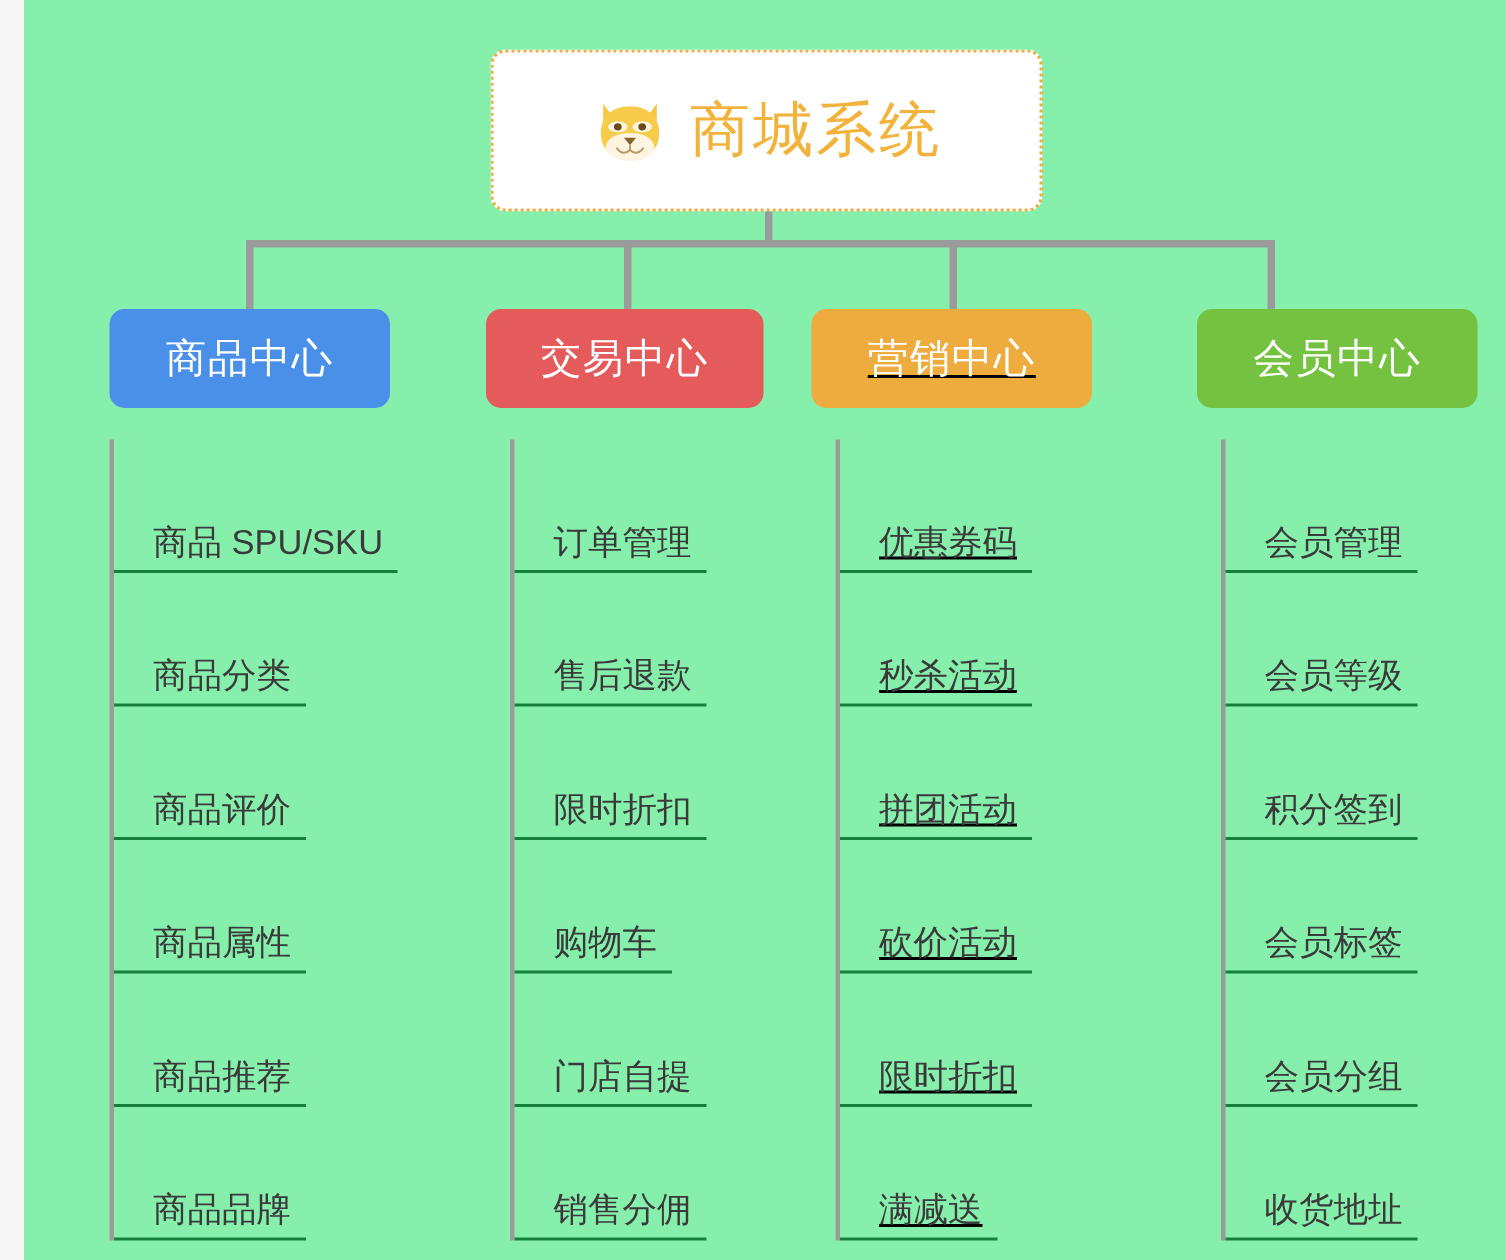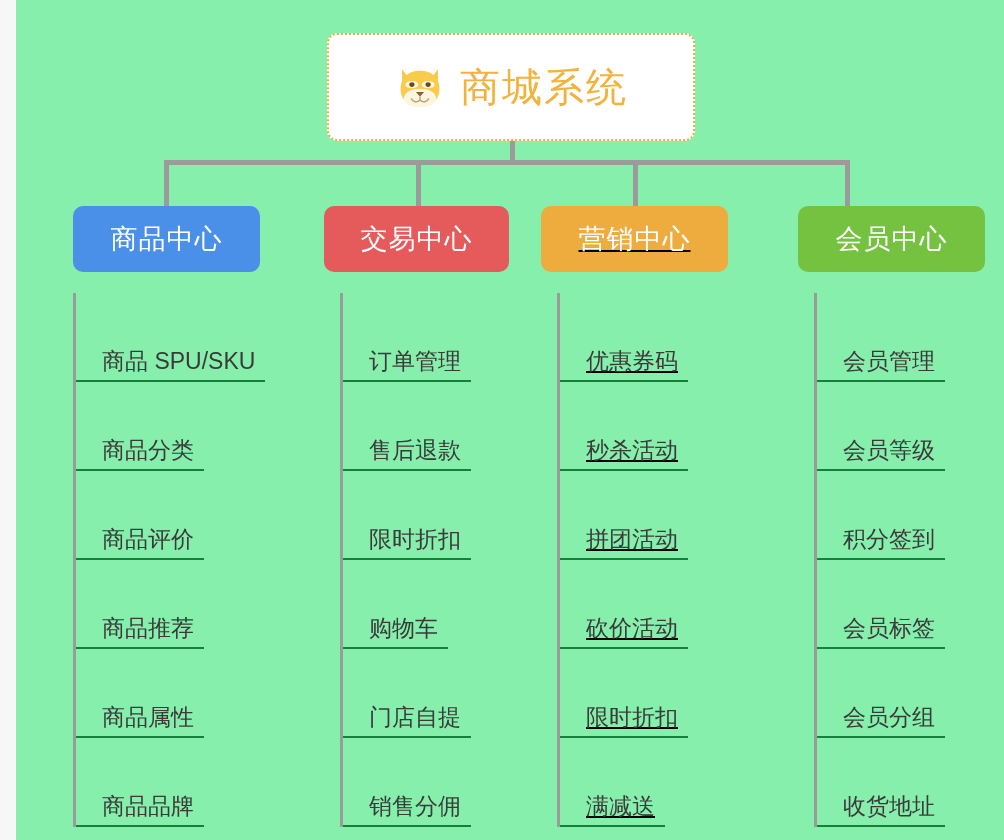--- a/index.html
+++ b/index.html
@@ -157,24 +157,24 @@
       <div class="leaf-item">
           <span class="leaf-label">商品 SPU/SKU</span>
         </div>
       <div class="leaf-item">
           <span class="leaf-label">商品分类</span>
         </div>
       <div class="leaf-item">
           <span class="leaf-label">商品评价</span>
         </div>
       <div class="leaf-item">
+          <span class="leaf-label">商品属性</span>
+        </div>
+      <div class="leaf-item">
           <span class="leaf-label">商品推荐</span>
-        </div>
-      <div class="leaf-item">
-          <span class="leaf-label">商品属性</span>
         </div>
       <div class="leaf-item">
           <span class="leaf-label">商品品牌</span>
         </div>
     </div>
   </div>
 
   <div class="column col-1">
     <div class="cat-box" style="background: rgb(229, 91, 91);">交易中心</div>
     <div class="leaf-list">

